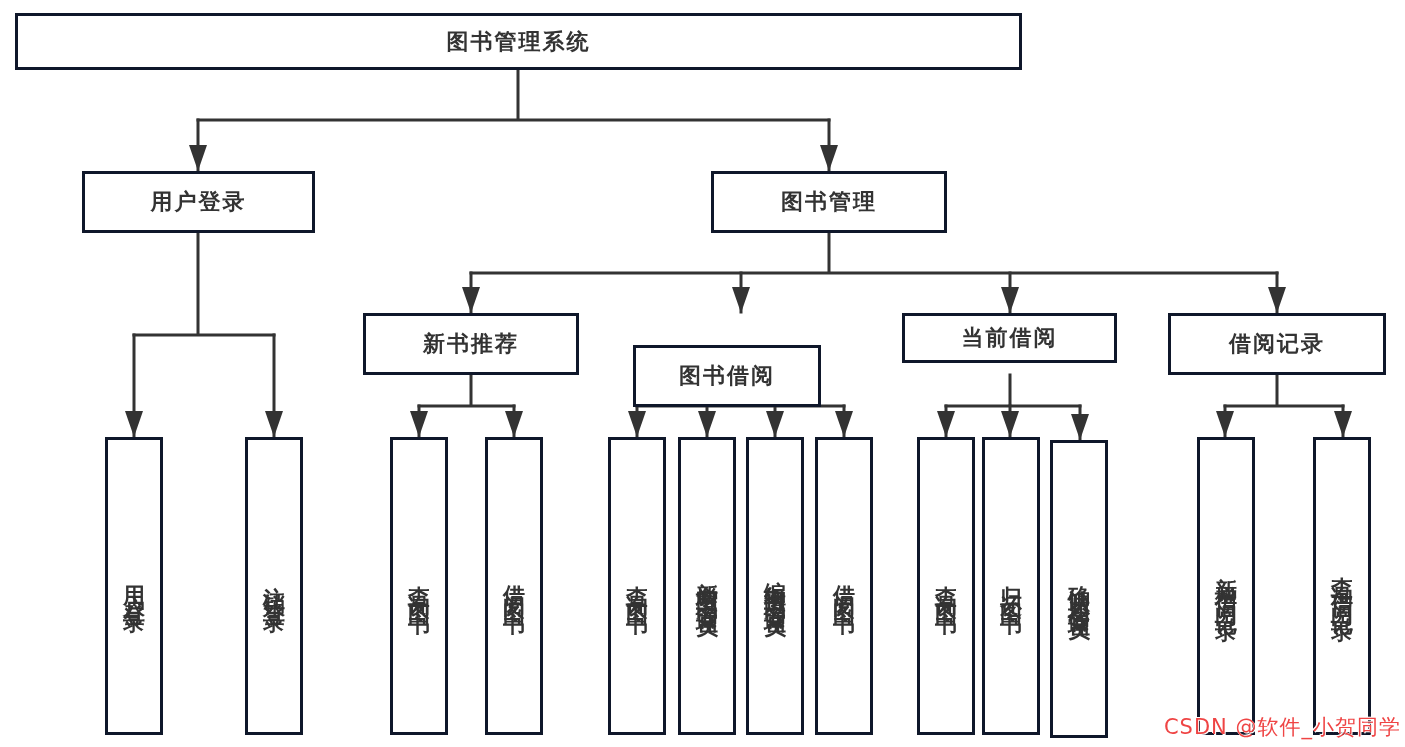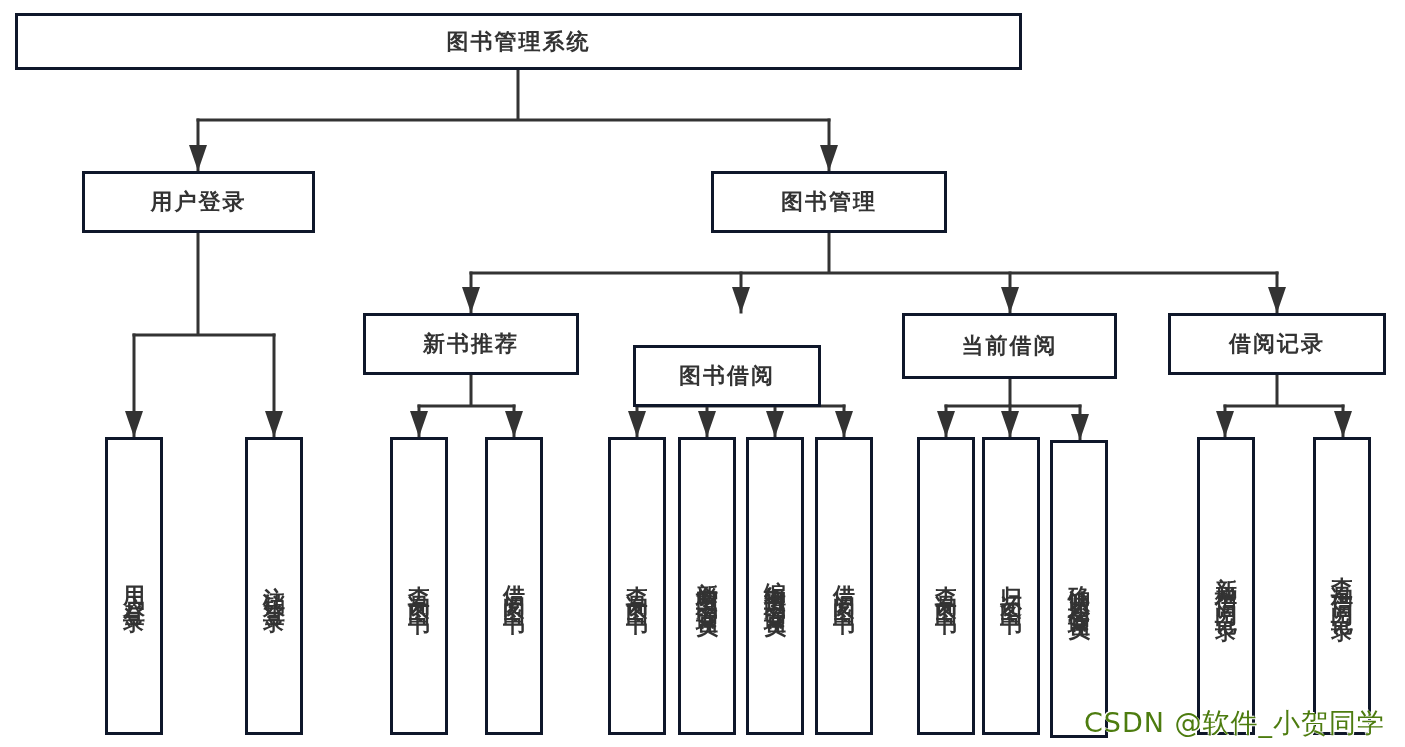--- a/index.html
+++ b/index.html
@@ -47,36 +47,36 @@
     font-size: 22px;
     letter-spacing: 9px;
     line-height: 1;
     white-space: nowrap;
   }
   .leaf.longtext .vtext {
     letter-spacing: 5px;
   }
   #watermark {
     position: absolute;
-    right: 20px;
+    right: 4px;
     bottom: 6px;
-    font-size: 27px;
-    color: #4d7c0f;
+    font-size: 21px;
+    color: #ef4444;
     letter-spacing: 1px;
     text-shadow: 1px 1px 0 #ffffff, -1px -1px 0 #ffffff;
     z-index: 5;
     white-space: nowrap;
   }
   
   #n-root   { left: 15px;  top: 13px;  width: 1007px; height: 57px; }
   #n-login  { left: 82px;  top: 171px; width: 233px;  height: 62px; }
   #n-mgmt   { left: 711px; top: 171px; width: 236px;  height: 62px; }
   #n-rec    { left: 363px; top: 313px; width: 216px;  height: 62px; }
   #n-borrow { left: 633px; top: 313px; width: 188px;  height: 62px; margin-top: 32px; }
-  #n-cur    { left: 902px; top: 313px; width: 215px;  height: 66px; }
+  #n-cur    { left: 902px; top: 313px; width: 215px;  height: 50px; }
   #n-hist   { left: 1168px;top: 313px; width: 218px;  height: 62px; }
 
   #l-user-login { left: 105px;  }
   #l-logout     { left: 245px;  }
   #l-rec-query  { left: 390px;  }
   #l-rec-borrow { left: 485px;  }
   #l-bb-query   { left: 608px;  }
   #l-bb-add     { left: 678px;  }
   #l-bb-edit    { left: 746px;  }
   #l-bb-borrow  { left: 815px;  }

